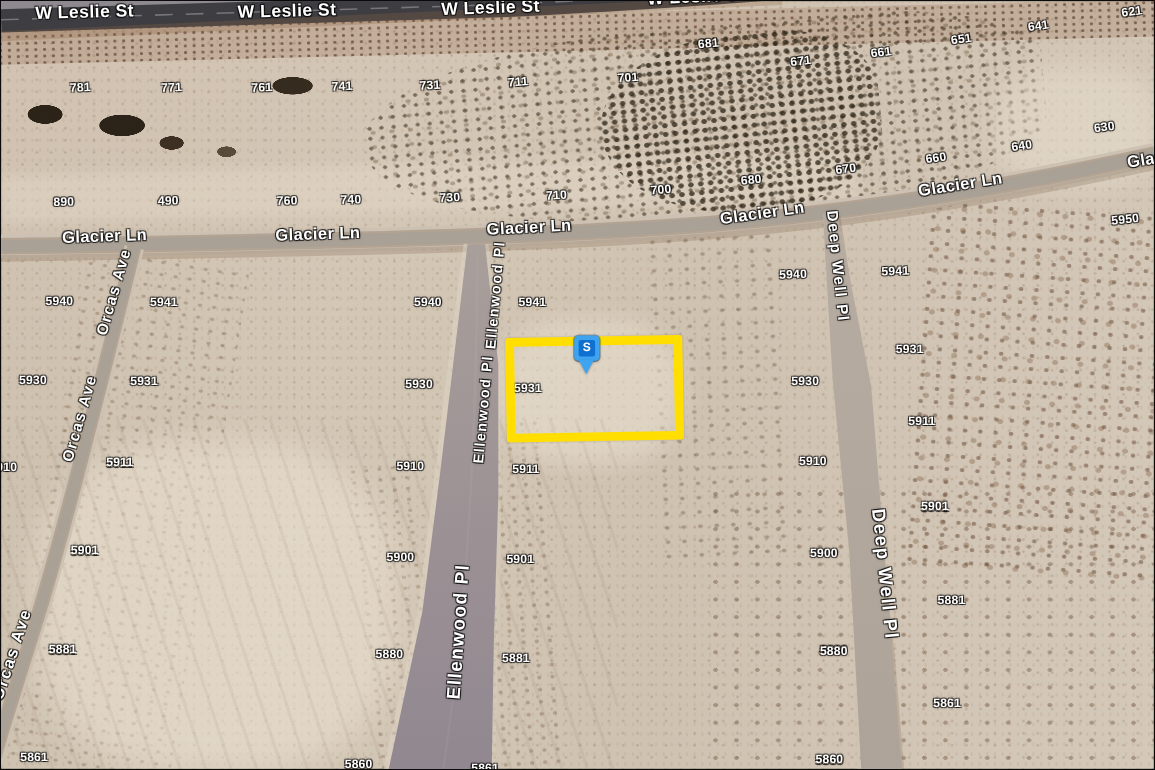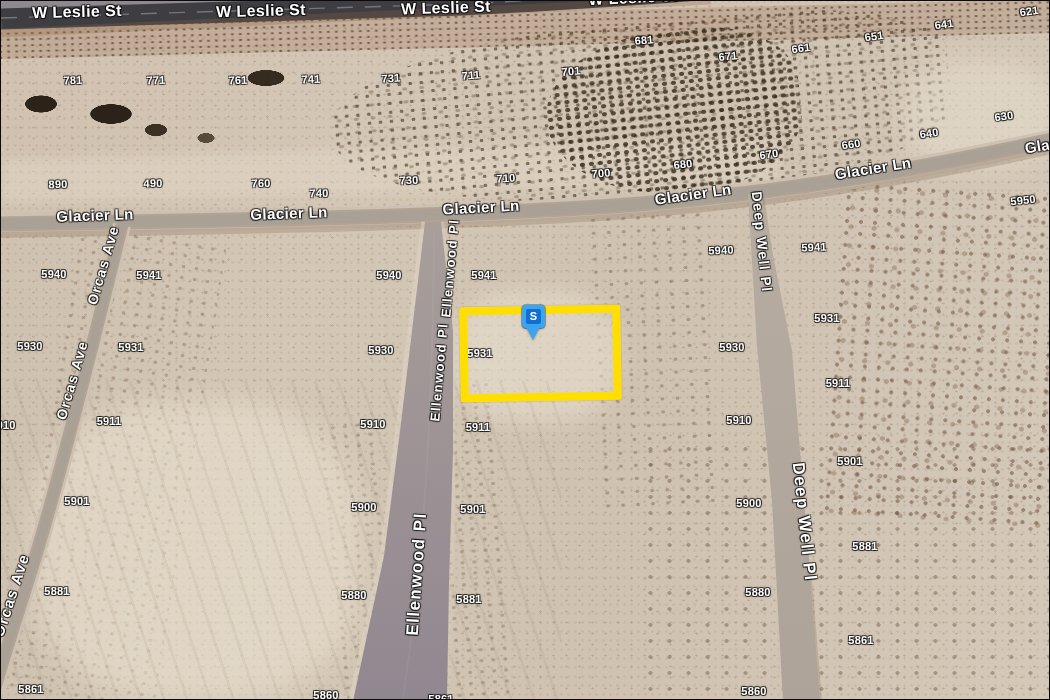--- a/index.html
+++ b/index.html
@@ -185,21 +185,21 @@
       <div class="parcel-label" style="left: 943px; top: 23px; transform: translate(-50%, -50%) rotate(-8deg);">641</div>
       <div class="parcel-label" style="left: 1028px; top: 10px; transform: translate(-50%, -50%) rotate(-8deg);">621</div>
       <div class="parcel-label" style="left: 1003px; top: 115px; transform: translate(-50%, -50%) rotate(-7deg);">630</div>
       <div class="parcel-label" style="left: 928px; top: 132px; transform: translate(-50%, -50%) rotate(-8deg);">640</div>
       <div class="parcel-label" style="left: 850px; top: 143px; transform: translate(-50%, -50%) rotate(-8deg);">660</div>
       <div class="parcel-label" style="left: 768px; top: 153px; transform: translate(-50%, -50%) rotate(-7deg);">670</div>
       <div class="parcel-label" style="left: 682px; top: 163px; transform: translate(-50%, -50%) rotate(-6deg);">680</div>
       <div class="parcel-label" style="left: 600px; top: 172px; transform: translate(-50%, -50%) rotate(-4deg);">700</div>
       <div class="parcel-label" style="left: 505px; top: 177px; transform: translate(-50%, -50%) rotate(-3deg);">710</div>
       <div class="parcel-label" style="left: 408px; top: 179px; transform: translate(-50%, -50%) rotate(-2deg);">730</div>
-      <div class="parcel-label" style="left: 318px; top: 181px; transform: translate(-50%, -50%) rotate(-1deg); margin-top: 11px;">740</div>
+      <div class="parcel-label" style="left: 318px; top: 181px; transform: translate(-50%, -50%) rotate(-1deg);">740</div>
       <div class="parcel-label" style="left: 216px; top: 182px; transform: translate(-50%, -50%) rotate(-1deg); margin-left: 44px;">760</div>
       <div class="parcel-label" style="left: 152px; top: 182px; transform: translate(-50%, -50%) rotate(-1deg);">490</div>
       <div class="parcel-label" style="left: 57px; top: 183px; transform: translate(-50%, -50%) rotate(-1deg);">890</div>
       <div class="parcel-label" style="left: 1022px; top: 199px; transform: translate(-50%, -50%) rotate(-6deg);">5950</div>
       <div class="parcel-label" style="left: 53px; top: 273px; transform: translate(-50%, -50%) rotate(0deg);">5940</div>
       <div class="parcel-label" style="left: 148px; top: 274px; transform: translate(-50%, -50%) rotate(0deg);">5941</div>
       <div class="parcel-label" style="left: 29px; top: 345px; transform: translate(-50%, -50%) rotate(0deg);">5930</div>
       <div class="parcel-label" style="left: 130px; top: 346px; transform: translate(-50%, -50%) rotate(0deg);">5931</div>
       <div class="parcel-label" style="left: 108px; top: 420px; transform: translate(-50%, -50%) rotate(0deg);">5911</div>
       <div class="parcel-label" style="left: 2px; top: 424px; transform: translate(-50%, -50%) rotate(0deg);">5910</div>

